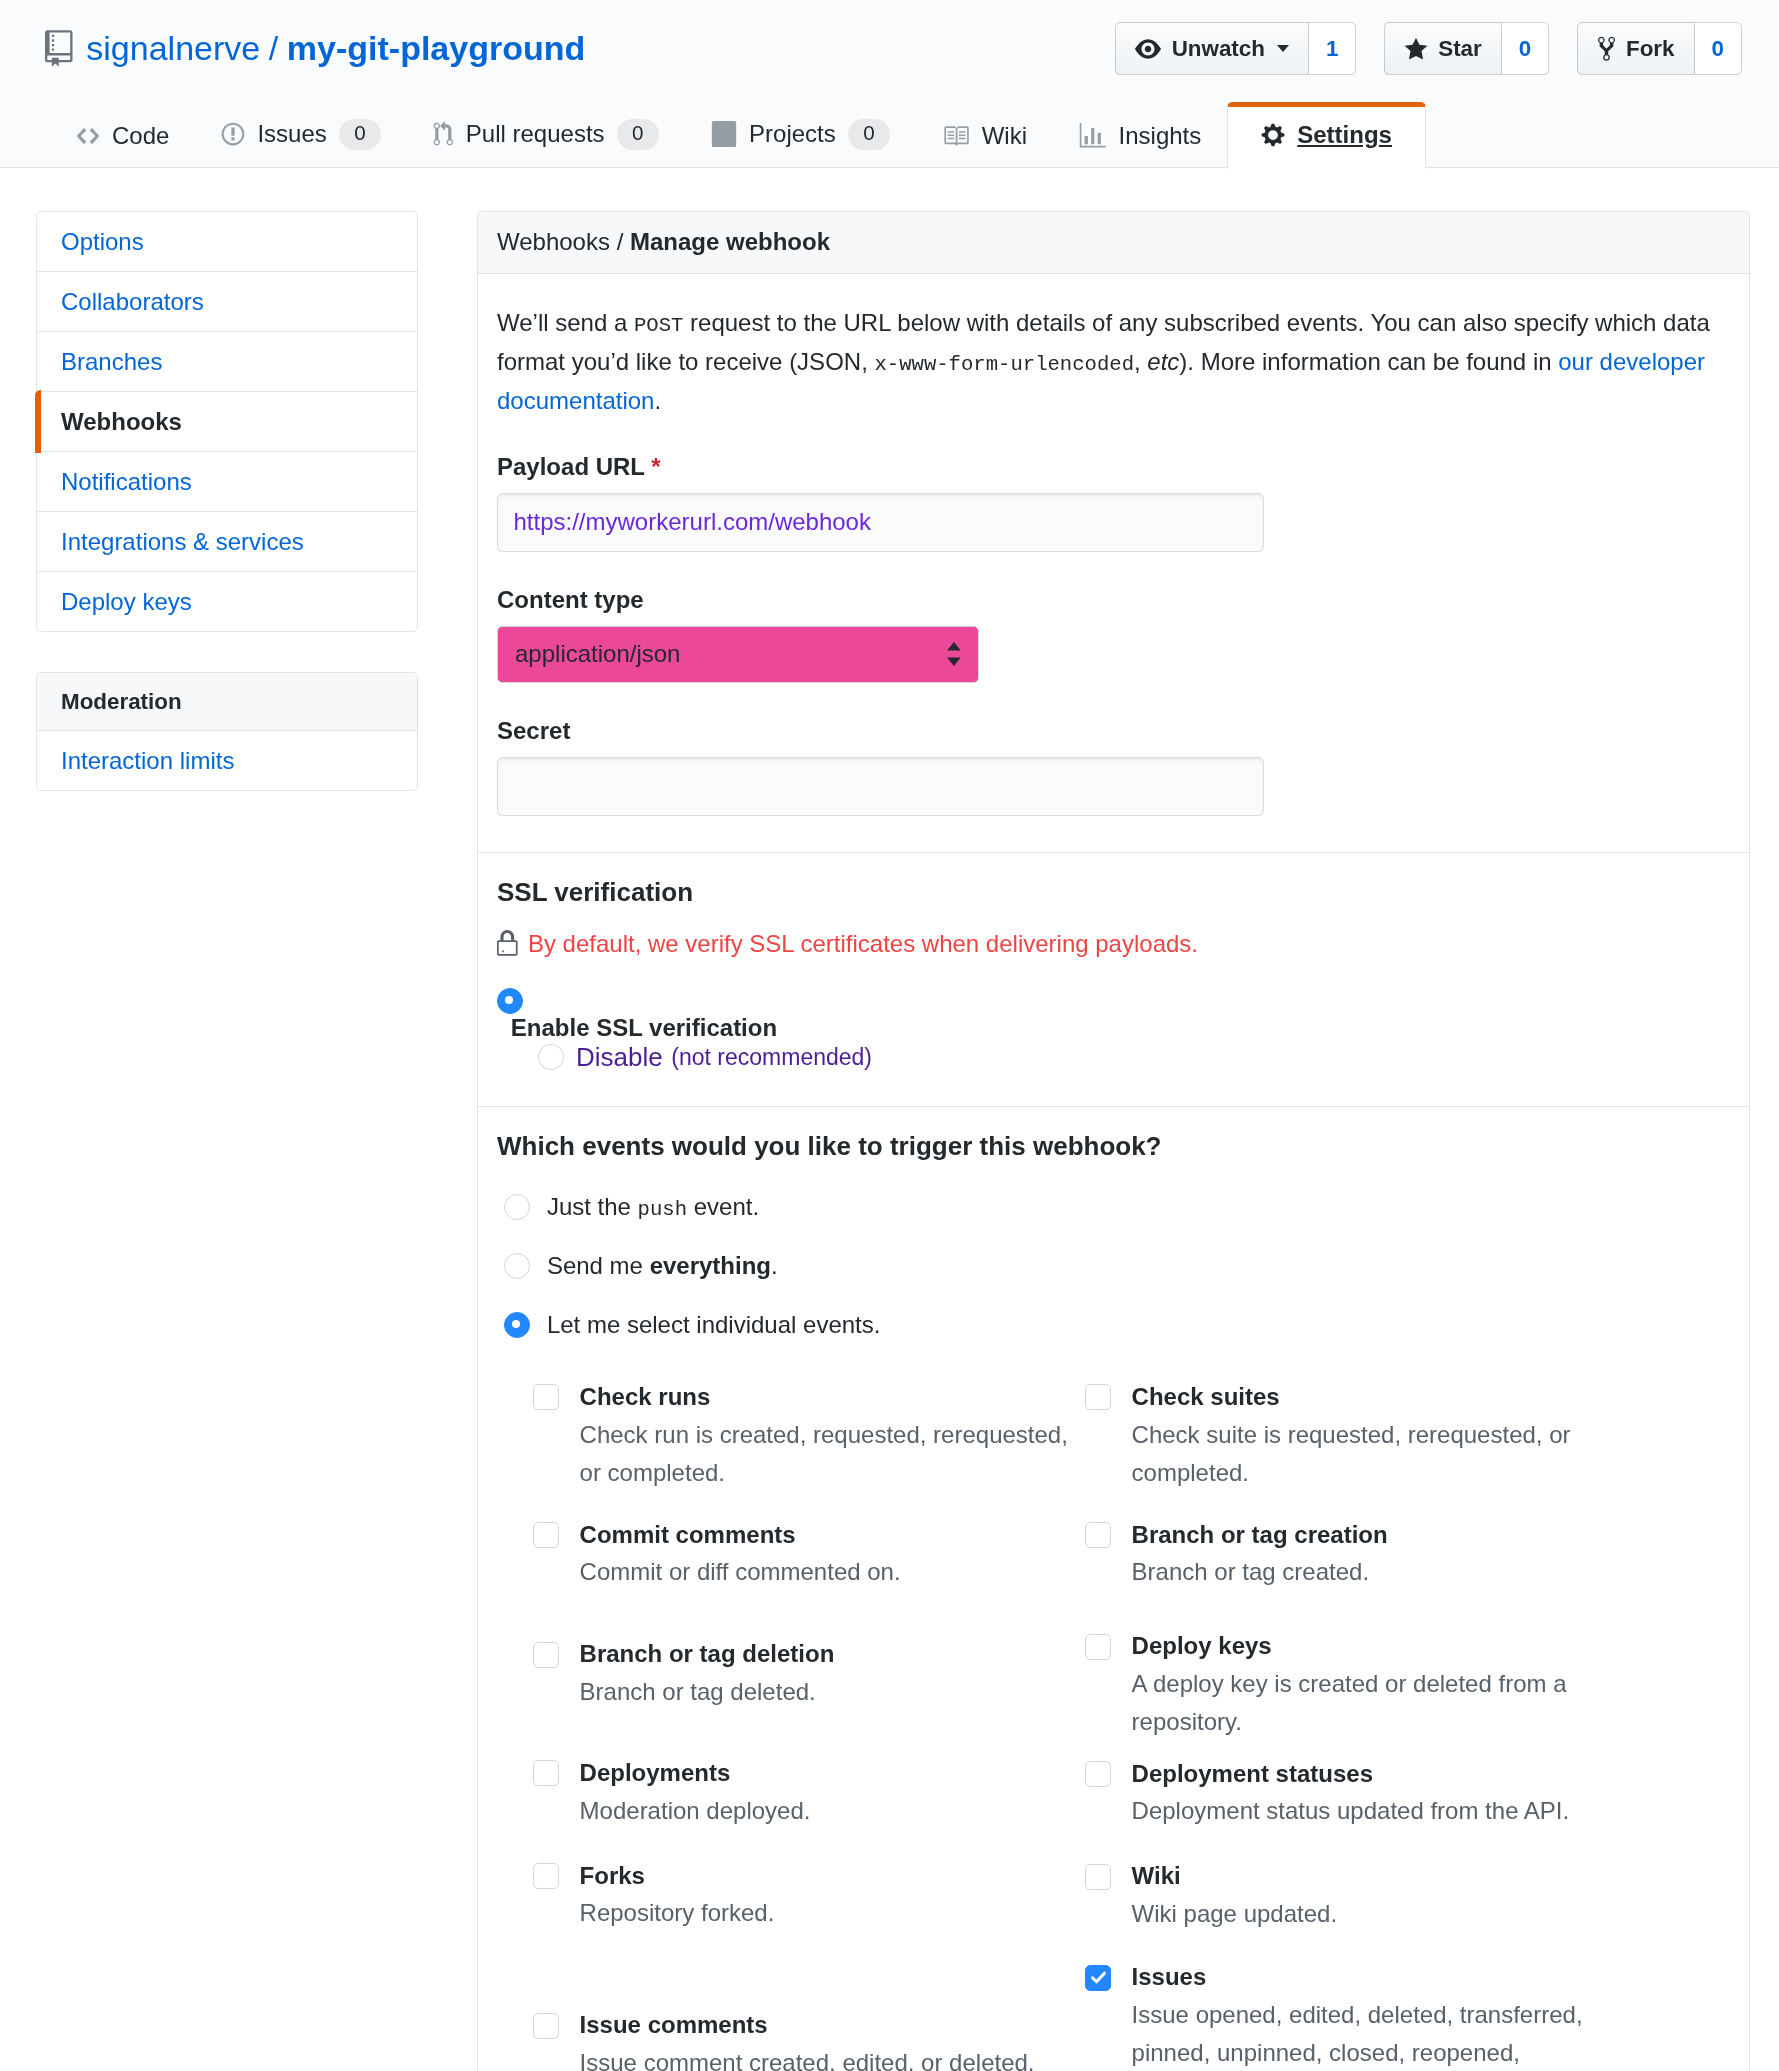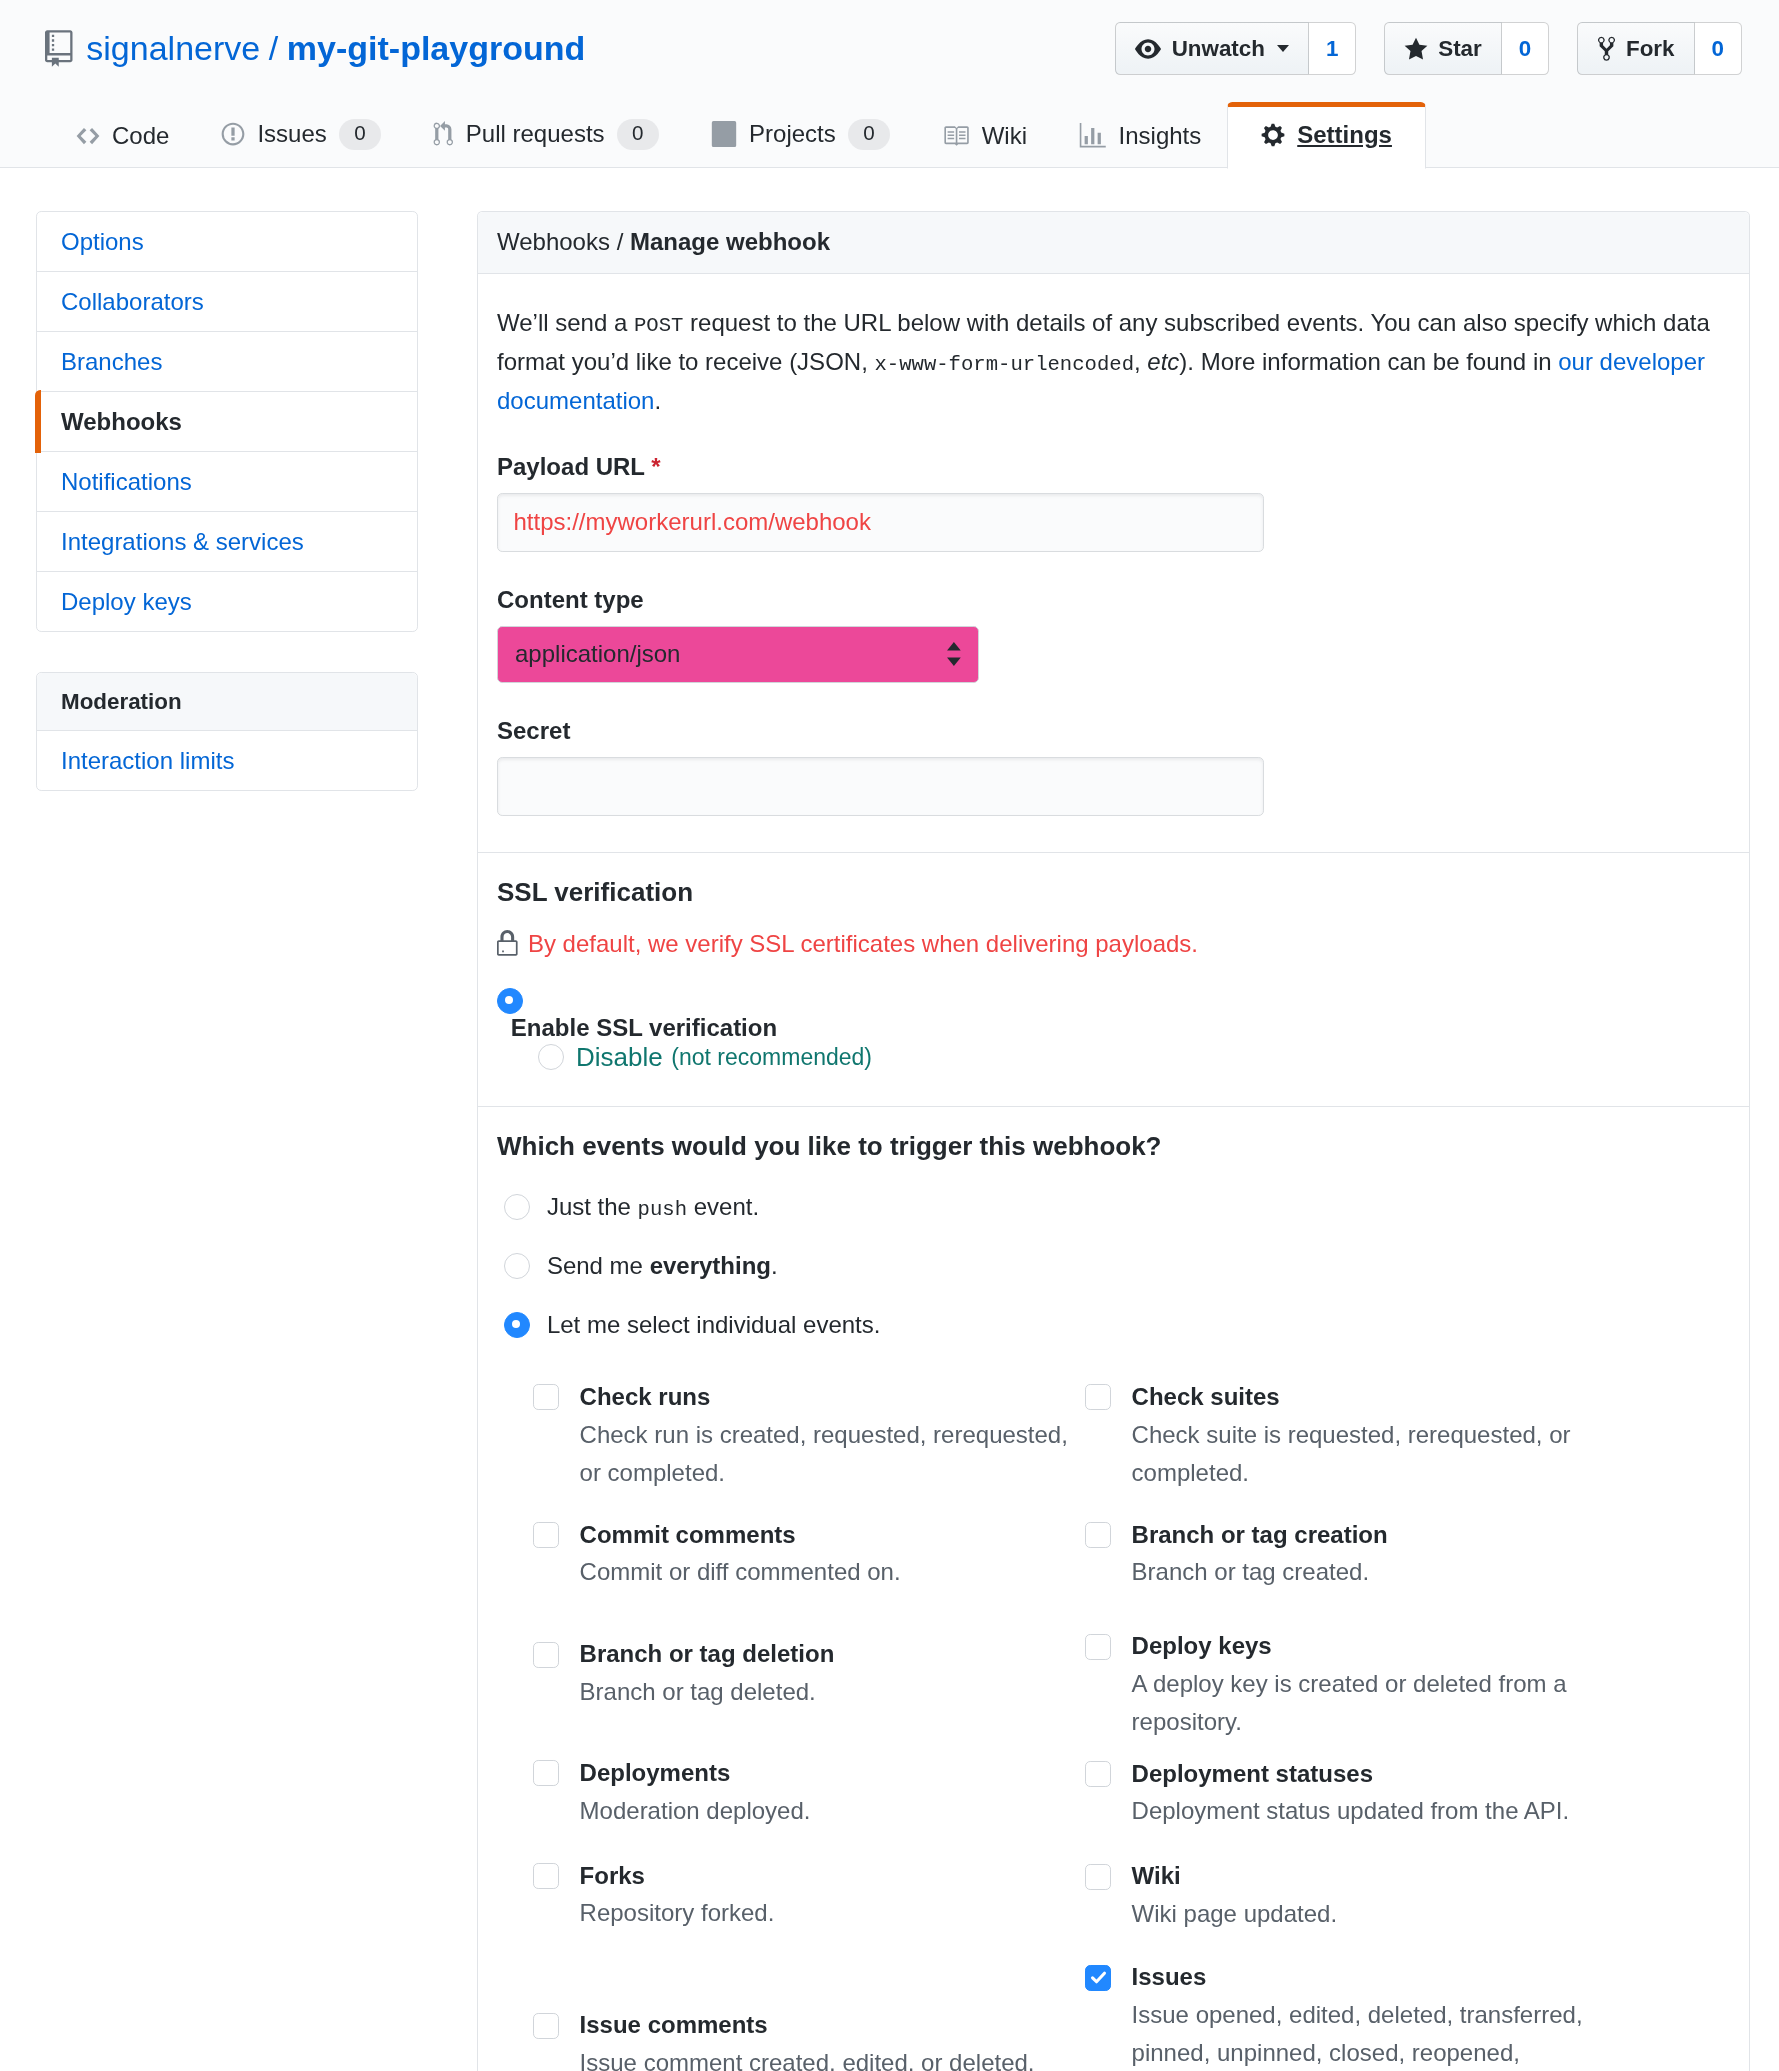--- a/index.html
+++ b/index.html
@@ -185,21 +185,21 @@
   .text-input {
     display: block;
     margin-top: 12px;
     width: 767px;
     height: 59px;
     background: #fafbfc;
     border: 1.7px solid #d9dcdf;
     border-radius: 5.2px;
     font-size: 24px;
     font-family: "Liberation Sans", sans-serif;
-    color: #ef4444;
+    color: #6d28d9;
     padding: 0 15.5px;
     box-shadow: inset 0 1.7px 3.4px rgba(27,31,35,.08);
     outline: none;
   }
   .select {
     margin-top: 12px;
     width: 482px;
     height: 57px;
     background: #ec4899;
     border: 1.7px solid #d1d5da;
@@ -244,21 +244,21 @@
   .radio.checked::after {
     content: "";
     position: absolute;
     width: 8.6px; height: 8.6px;
     border-radius: 50%;
     background: #fff;
     left: 6.9px; top: 6.9px;
   }
   .ssl-enable-label { font-weight: 700; margin-left: 13.8px; }
   .ssl-disable { margin-left: 41px; display: flex; align-items: center; }
-  .danger { color: #0f766e; }
+  .danger { color: #4c1d95; }
   .ssl-disable .label { font-weight: 400; margin-left: 12px; font-size: 26px; }
   .ssl-disable .note { margin-left: 8.6px; font-size: 23px; }
 
   .event-radio-row {
     margin-top: 31px;
     display: flex;
     align-items: center;
     font-size: 24px;
     padding-left: 6.9px;
   }

